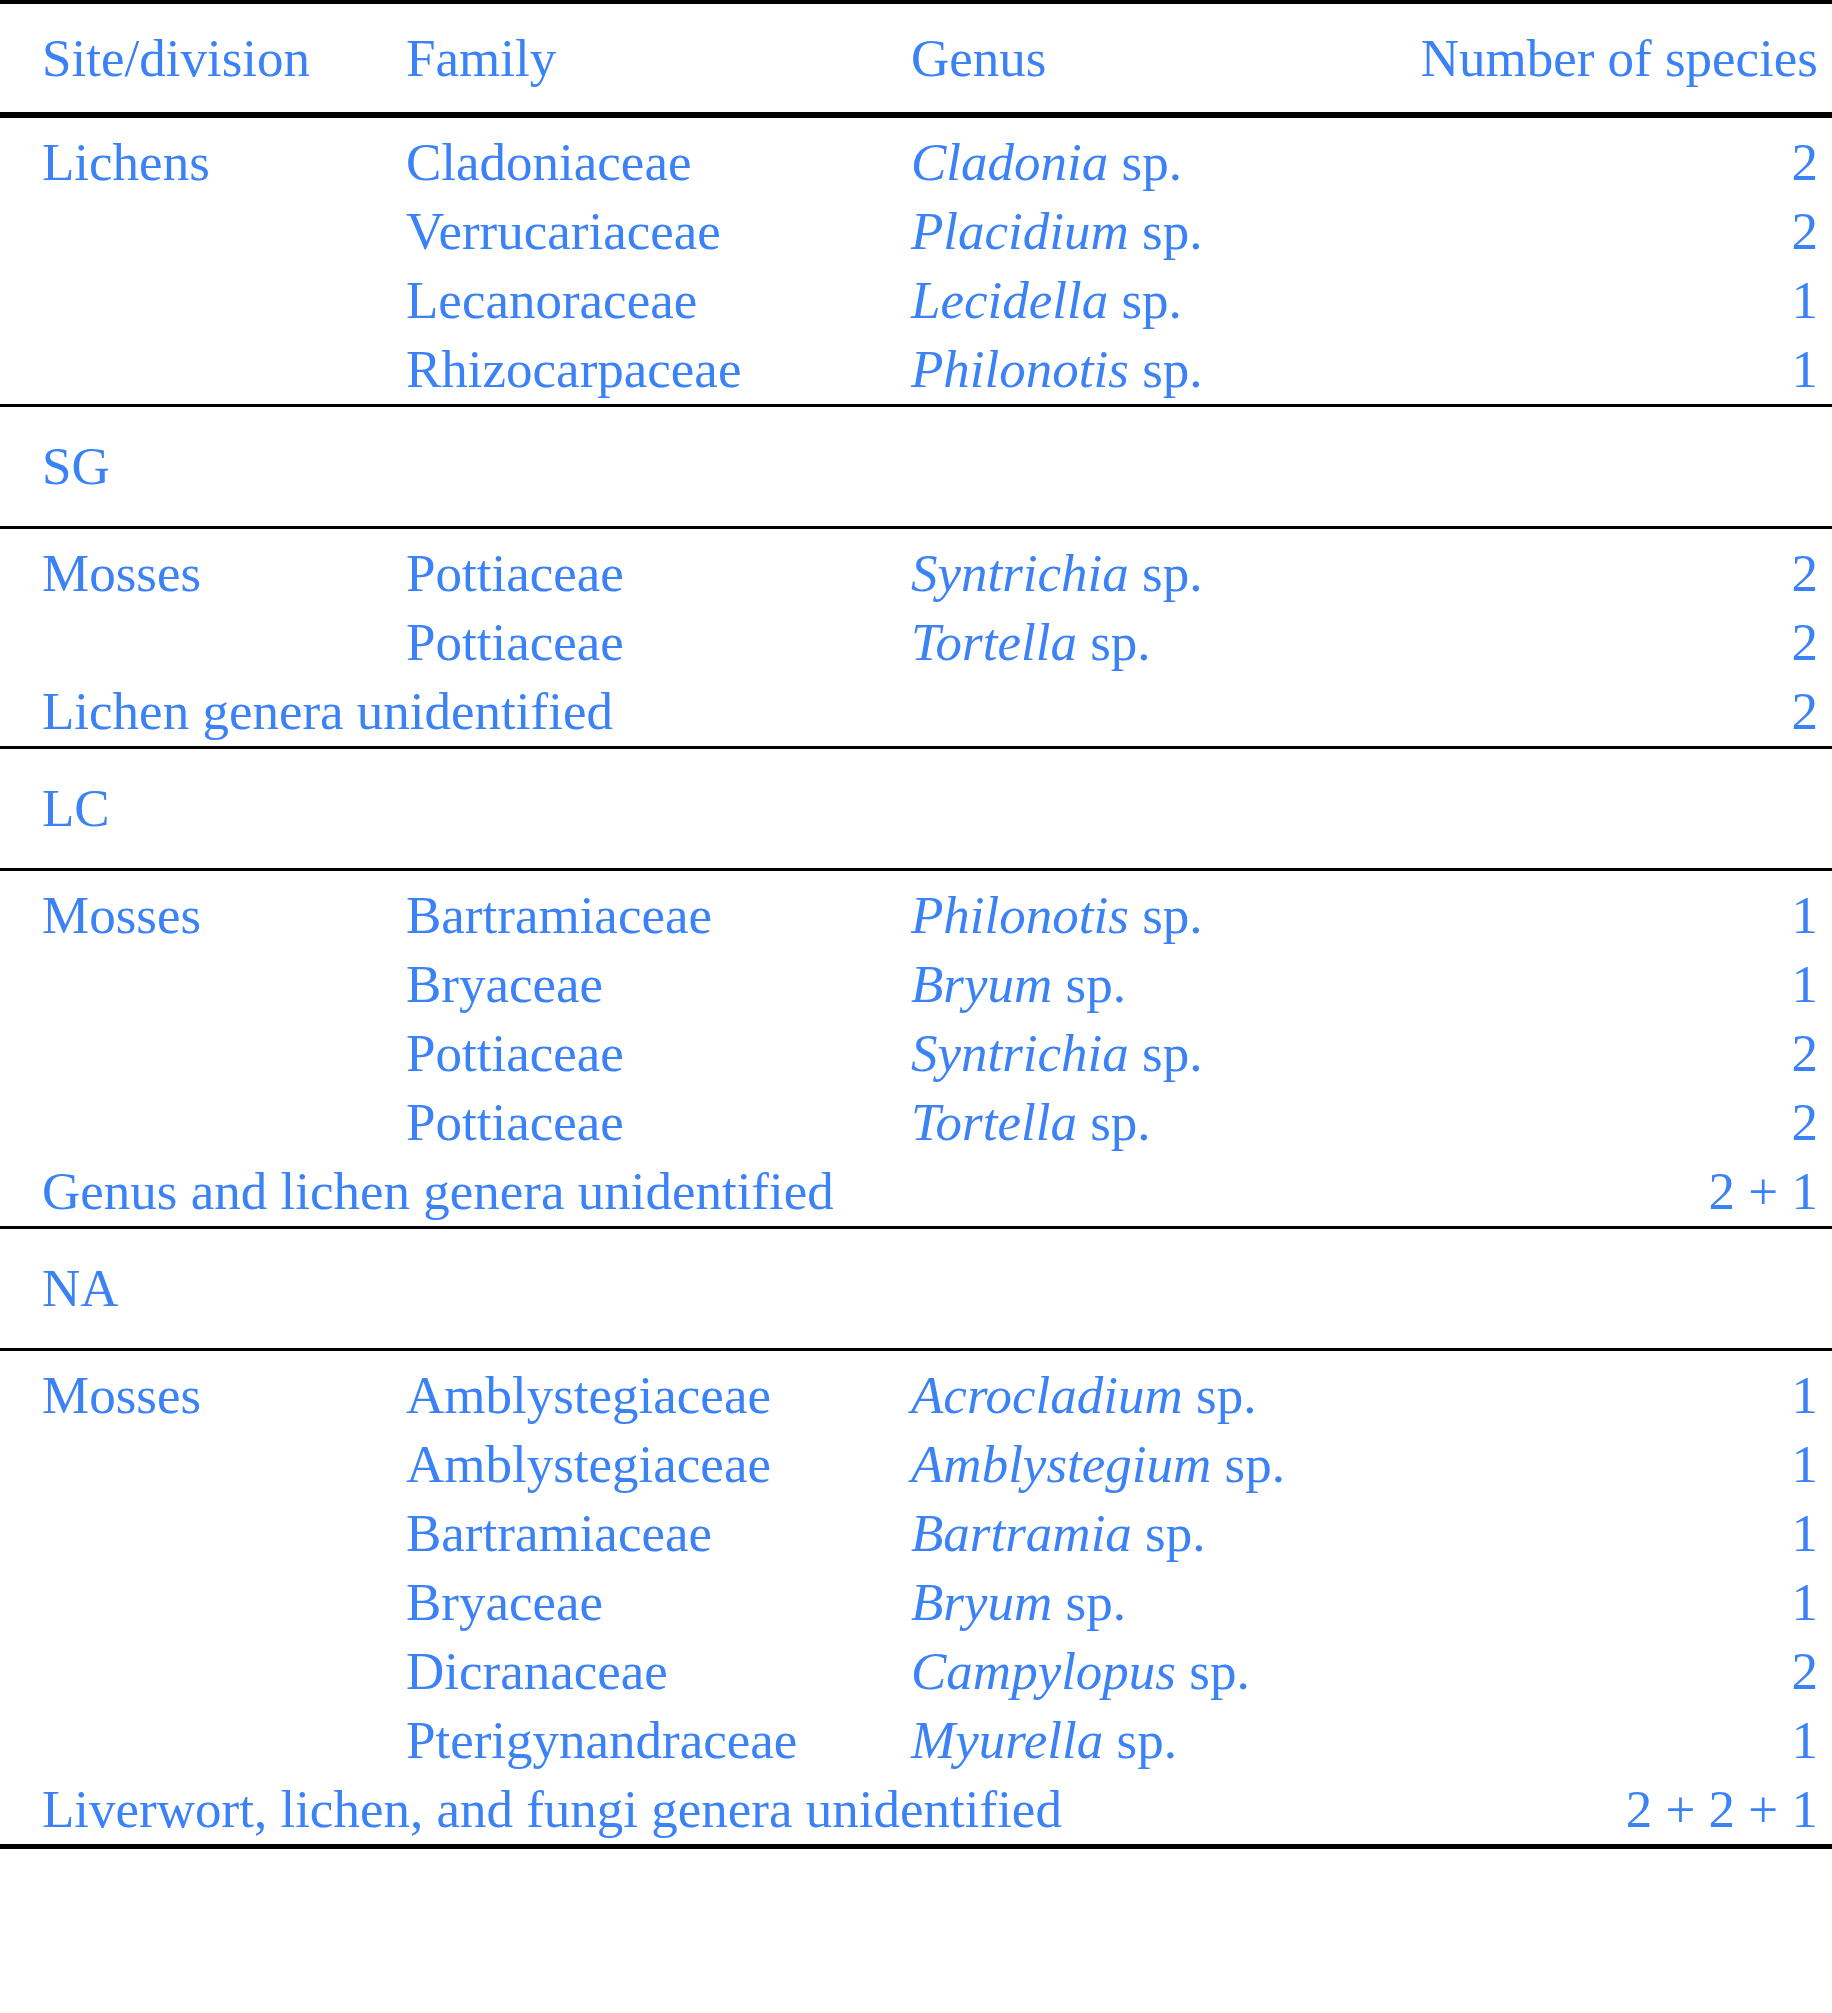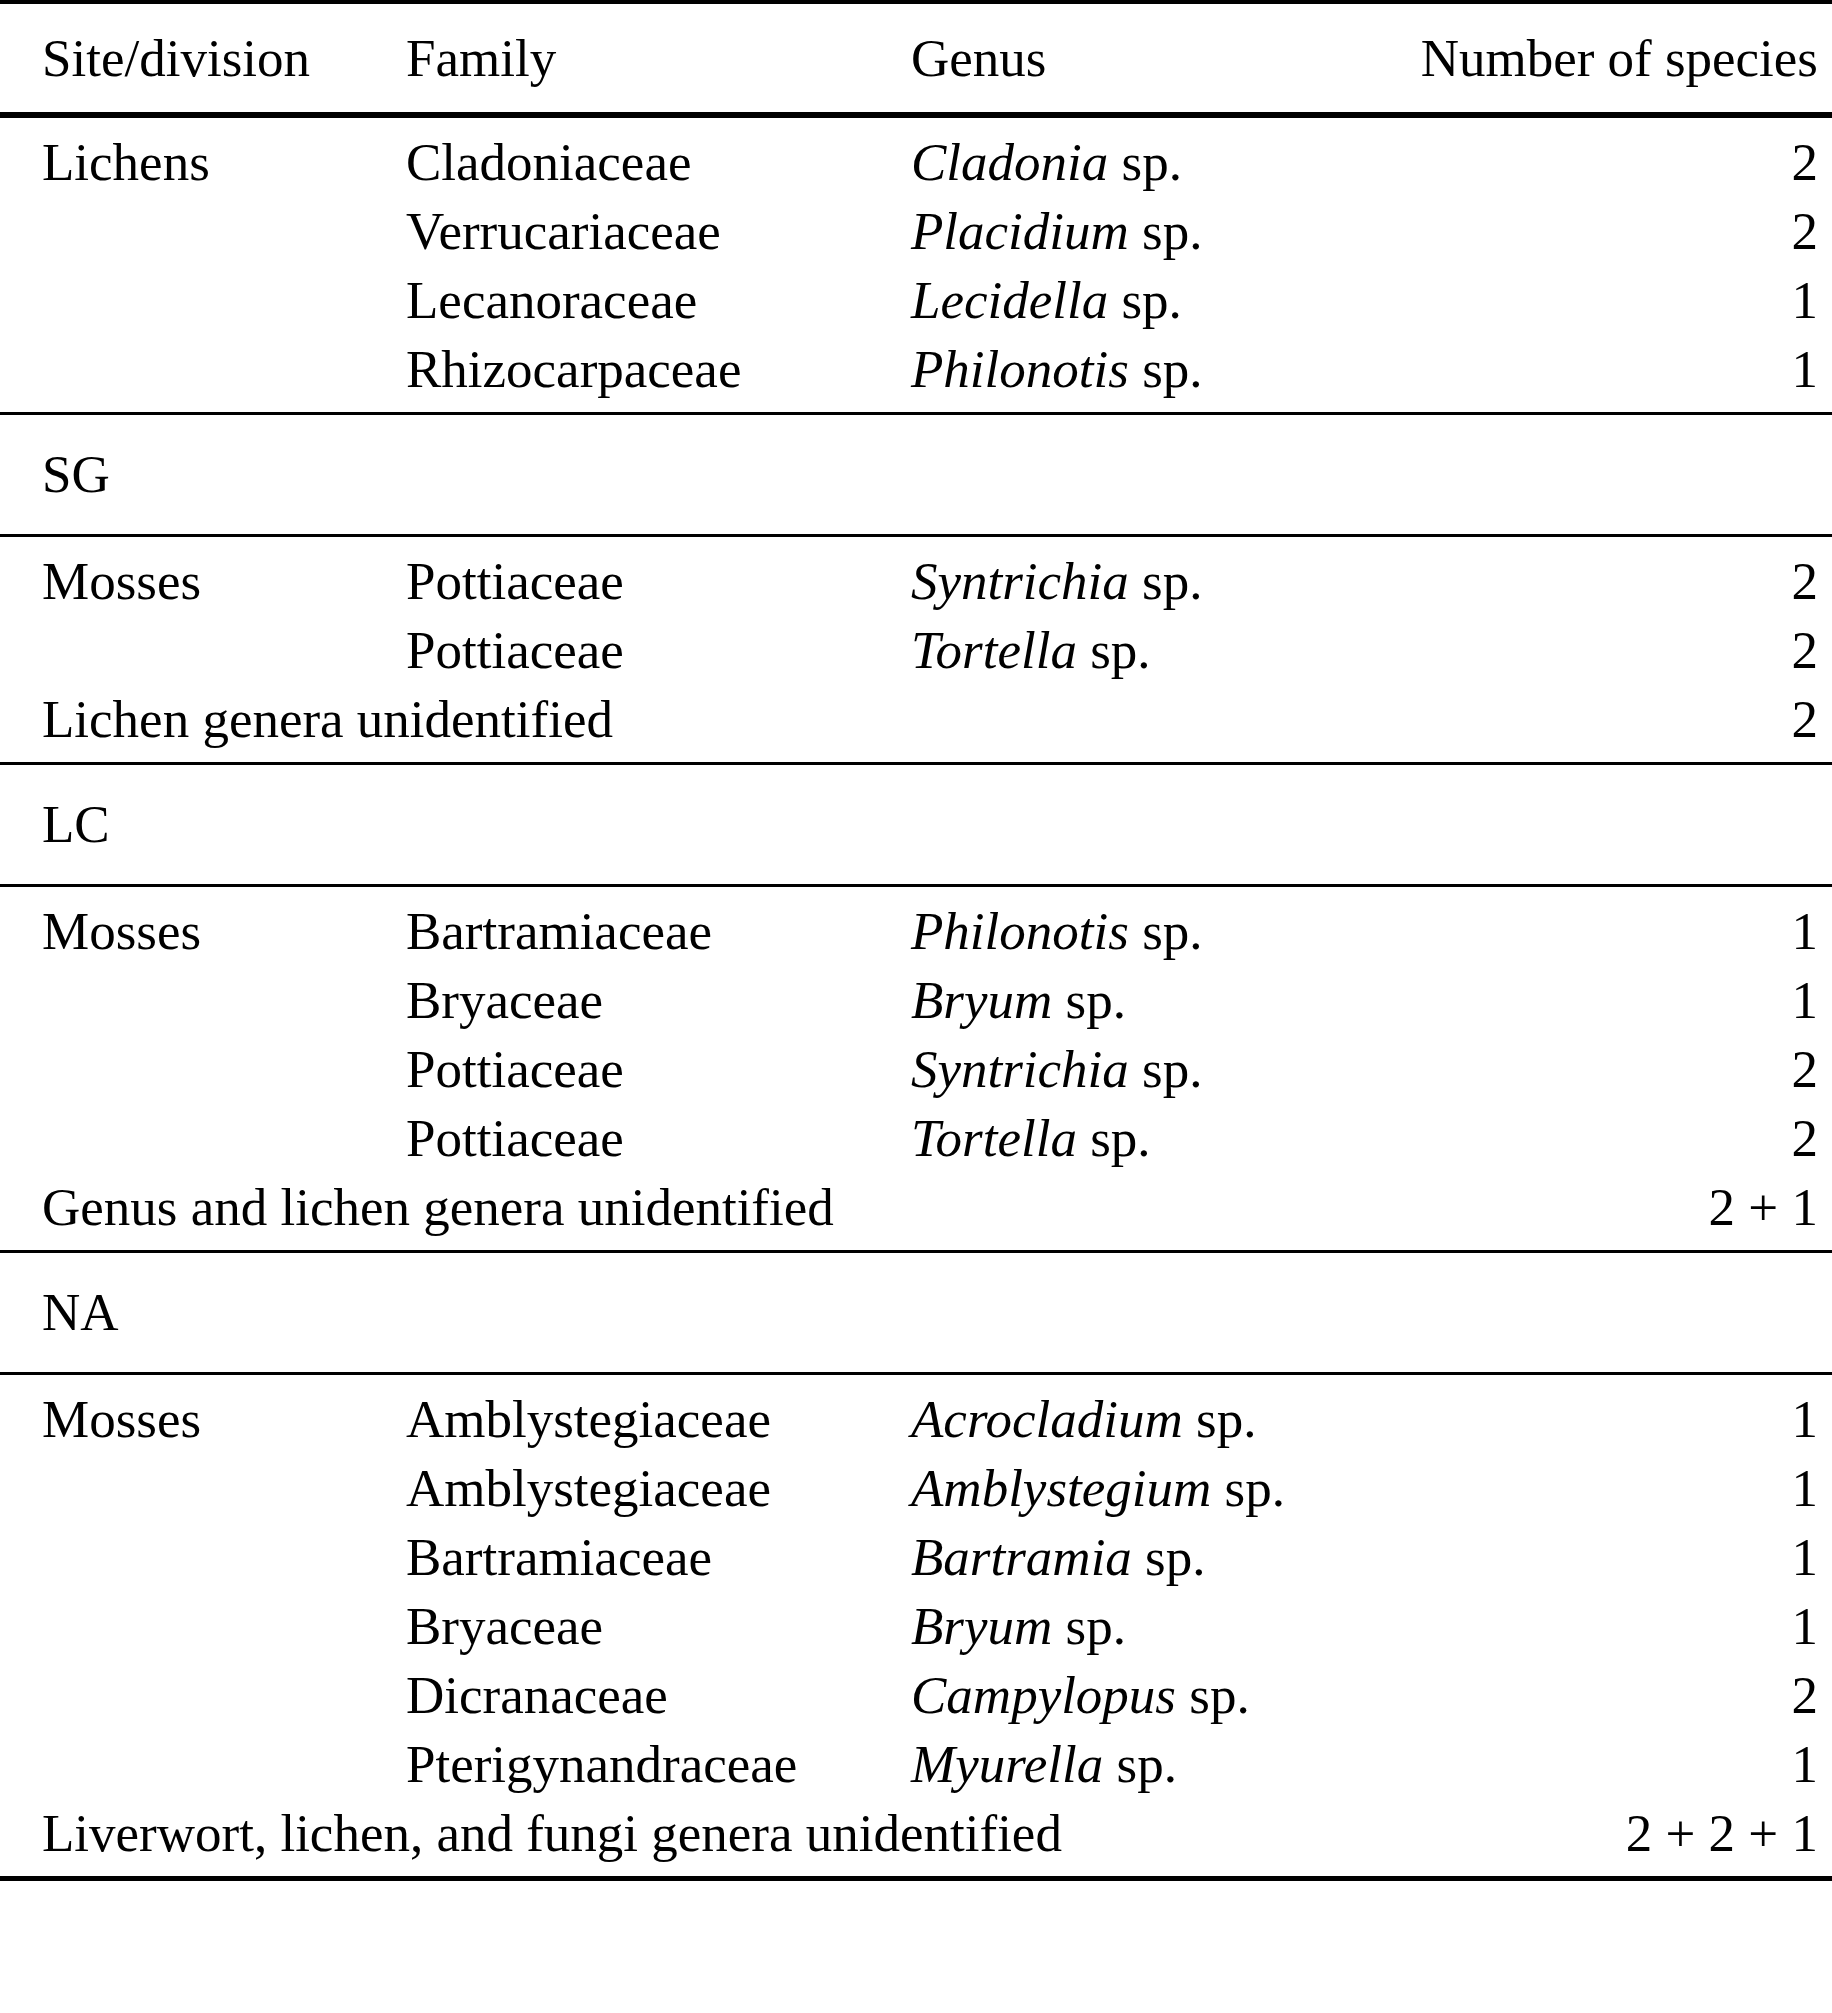--- a/index.html
+++ b/index.html
@@ -5,21 +5,21 @@
   html, body {
     margin: 0;
     padding: 0;
     background: #ffffff;
   }
   .page {
     position: relative;
     width: 1833px;
     height: 1958px;
     background: #ffffff;
-    color: #000000;
+    color: #3b82f6;
     font-family: "Liberation Serif", "DejaVu Serif", serif;
     overflow: hidden;
     box-sizing: border-box;
   }
   .rule {
     height: 2.7px;
     background: #000000;
     width: 100%;
   }
   .rule.thick {
@@ -42,21 +42,21 @@
   .header-row {
     padding-top: 19.5px;
     padding-bottom: 19.5px;
   }
   .site-row {
     padding-top: 25px;
     padding-bottom: 25px;
   }
   .rows {
     padding-top: 10.6px;
-    padding-bottom: 8px;
+    padding-bottom: 0;
   }
   .num {
     text-align: right;
   }
   .span3 {
     grid-column: 1 / 4;
   }
   .genus {
     font-style: italic;
   }

